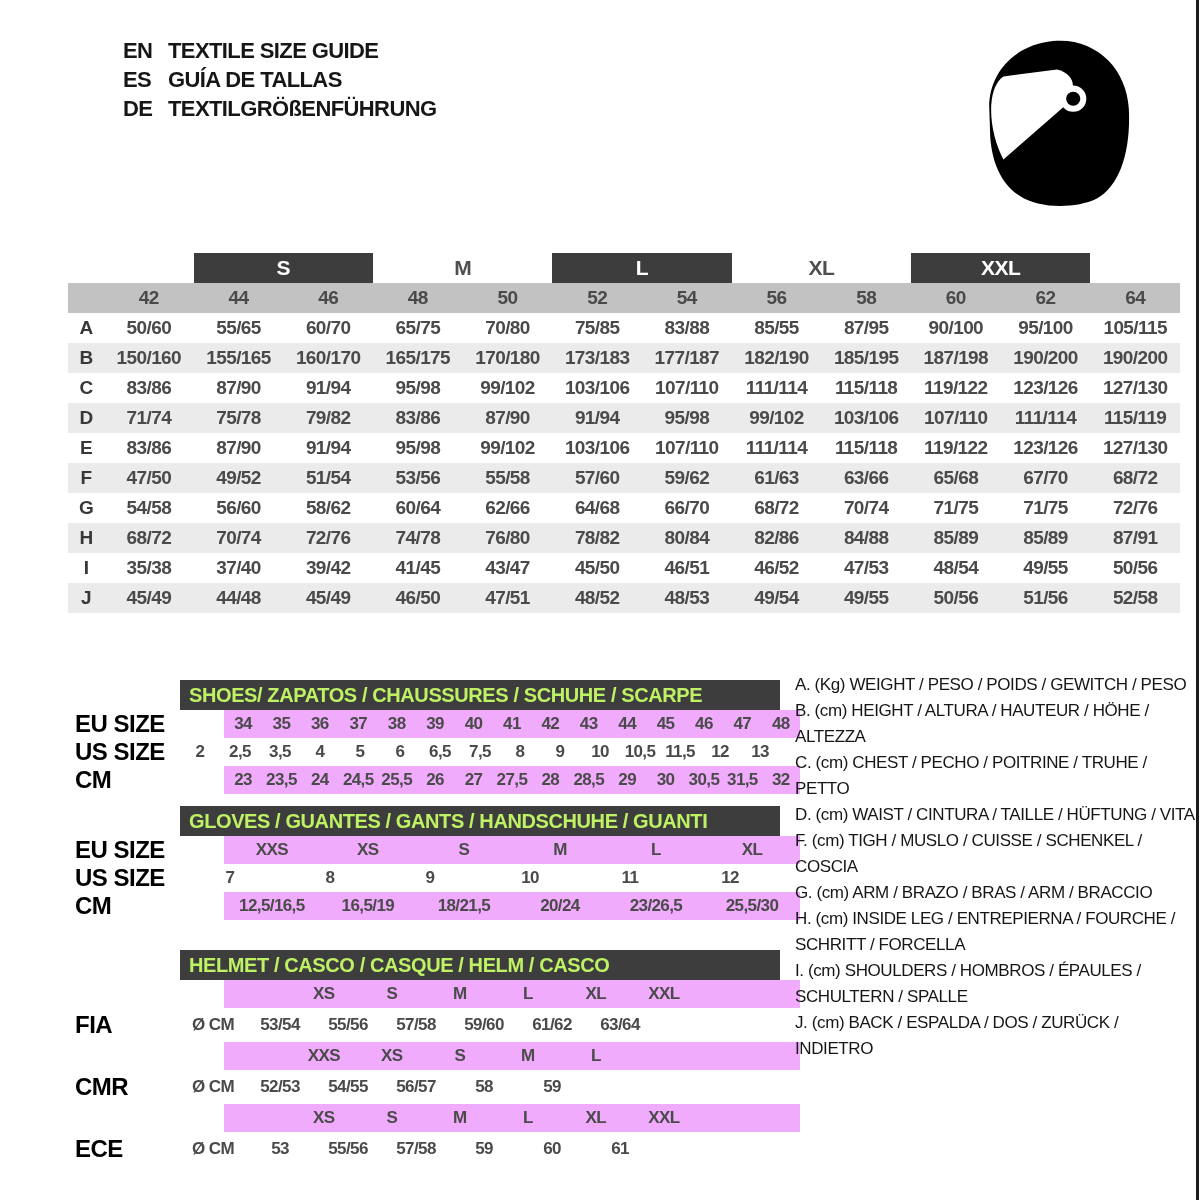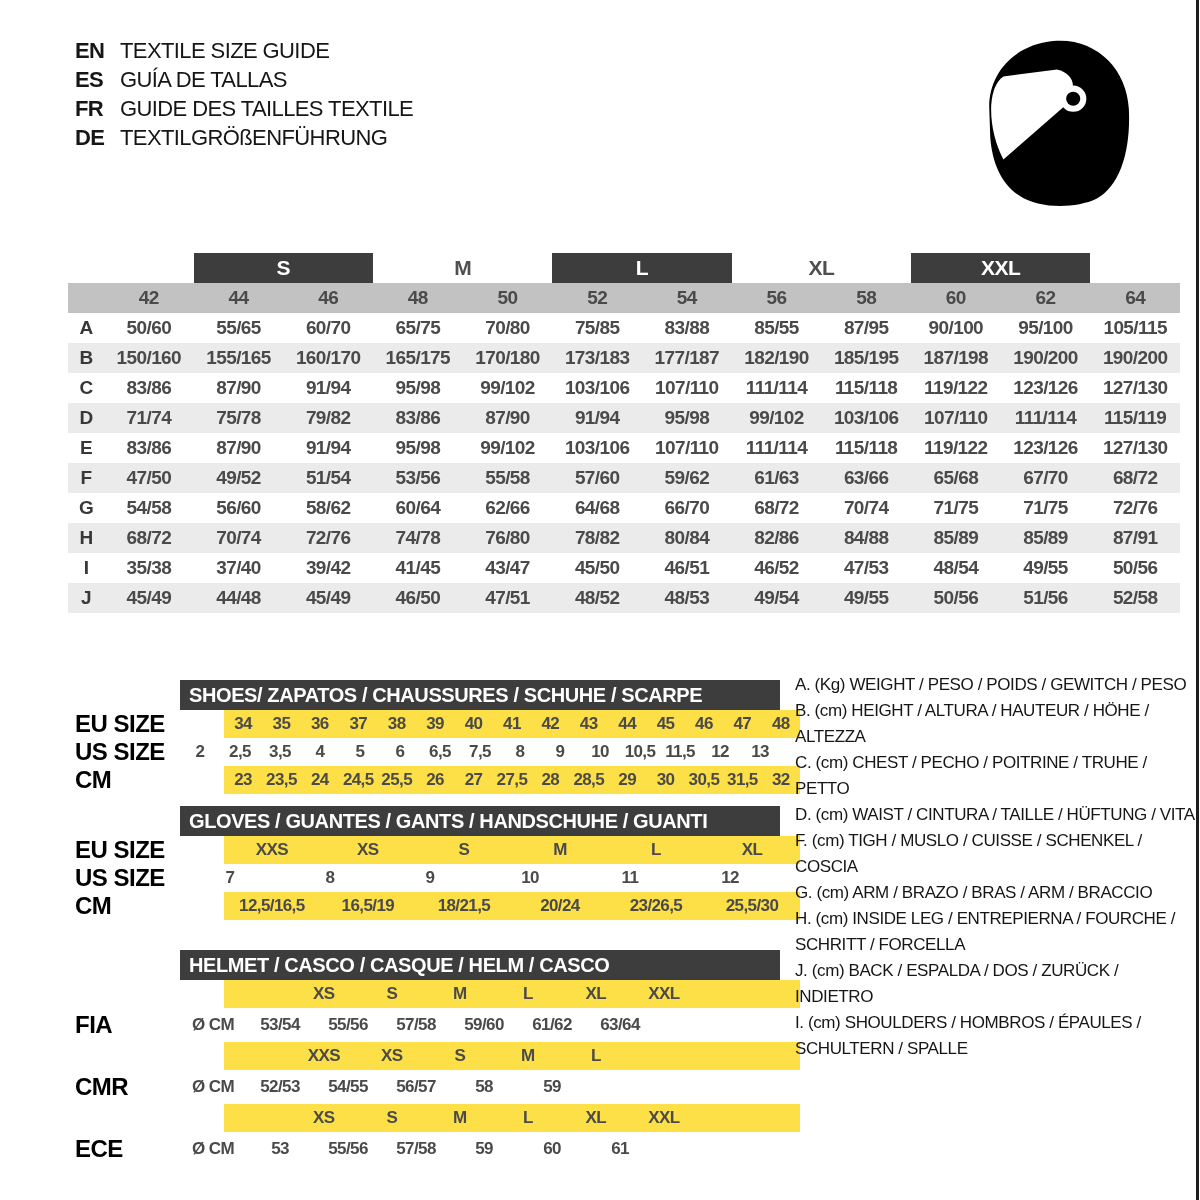--- a/index.html
+++ b/index.html
@@ -1,23 +1,23 @@
 <!DOCTYPE html>
 <html><head>
 <meta charset="utf-8">
 <style>
   html,body{margin:0;padding:0;background:#fff;}
   .page{position:relative;width:1200px;height:1200px;background:#ffffff;
         font-family:"Liberation Sans",sans-serif;color:#111;overflow:hidden;}
 
   
   .langs{position:absolute;left:75px;top:36px;}
-  .lang-row{display:flex;height:29px;align-items:center;}
+  .lang-row{display:flex;height:29px;align-items:center;margin-left:48px;}
   .lang-code{width:45px;font-weight:700;font-size:22px;letter-spacing:-0.6px;color:#161616;}
-  .lang-label{font-weight:400;font-size:22px;letter-spacing:-0.6px;color:#161616;white-space:nowrap;}
+  .lang-label{font-weight:700;font-size:22px;letter-spacing:-0.6px;color:#161616;white-space:nowrap;}
 
   
   .helmet-svg{position:absolute;left:976px;top:36px;width:160px;height:174px;}
 
   
   .tx-abs{position:absolute;left:68px;width:1112px;}
   .tx-grid{display:grid;grid-template-columns:36px repeat(12,1fr);}
   #size-header{top:253px;height:30px;}
   .size-box,.size-plain{display:flex;align-items:center;justify-content:center;
         font-weight:700;font-size:21px;letter-spacing:-0.5px;}
@@ -31,29 +31,29 @@
         font-size:19px;color:#4a4a4a;letter-spacing:-0.6px;white-space:nowrap;}
   .tx-rowlabel{color:#383838;}
 
   
   .section{position:absolute;left:60px;width:740px;}
   #shoes-section{top:680px;}
   #gloves-section{top:806px;}
   #helmet-section{top:950px;}
   .sec-title-row{display:flex;}
   .sec-title-spacer{width:120px;}
-  .sec-title{width:600px;height:30px;background:#3d3d3d;color:#ffffff;font-weight:700;
+  .sec-title{width:600px;height:30px;background:#3d3d3d;color:#bef264;font-weight:700;
         font-size:20px;display:flex;align-items:center;padding-left:9px;
         box-sizing:border-box;letter-spacing:-0.4px;white-space:nowrap;}
   .sec-row{display:flex;height:28px;}
   .sec-row.tall{height:34px;}
   .sec-label{width:120px;display:flex;align-items:center;padding-left:15px;
         box-sizing:border-box;font-weight:700;font-size:24px;color:#000000;letter-spacing:-0.5px;}
   .sec-vals{width:600px;display:grid;height:100%;}
-  .sec-vals.shaded{background:#fde047;margin-left:48px;}
+  .sec-vals.shaded{background:#f0abfc;margin-left:48px;}
   .cols15{grid-template-columns:repeat(15,1fr);}
   .cols6{grid-template-columns:repeat(6,1fr);}
   .helmcols{grid-template-columns:66px repeat(6,68px) 1fr;}
   .sec-cell{display:flex;align-items:center;justify-content:center;font-weight:700;
         font-size:17px;color:#4a4a4a;letter-spacing:-0.6px;white-space:nowrap;}
 
   
   #legend{position:absolute;left:795px;top:672px;width:400px;}
   .legend-item{font-weight:400;font-size:17px;line-height:26px;color:#161616;
         letter-spacing:-0.4px;}
@@ -66,24 +66,20 @@
 <div class="page">
 
   <div class="langs">
       <div class="lang-row">
         <div class="lang-code">EN</div>
         <div class="lang-label">TEXTILE SIZE GUIDE</div>
       </div>
       <div class="lang-row">
         <div class="lang-code">ES</div>
         <div class="lang-label">GUÍA DE TALLAS</div>
-      </div>
-      <div class="lang-row">
-        <div class="lang-code">FR</div>
-        <div class="lang-label">GUIDE DES TAILLES TEXTILE</div>
       </div>
       <div class="lang-row">
         <div class="lang-code">DE</div>
         <div class="lang-label">TEXTILGRÖßENFÜHRUNG</div>
       </div>
     </div>
 
   <svg class="helmet-svg" viewBox="0 0 158 172" xmlns="http://www.w3.org/2000/svg">
     <path fill="#000" d="M76 5 C118 1 149 32 151 72 C153 112 143 148 119 161 C98 171 62 171 43 158 C25 146 16 126 14 100 L13 70 C13 36 38 9 76 5 Z"></path>
     <path fill="#fff" d="M15 68 C16 54 20 45 27 40 L80 33 C92 36 98 44 95 55 L89 68 L27 122 C19 107 14 87 15 68 Z"></path>
@@ -457,18 +453,18 @@
   </div>
 
   <div id="legend">
       <div class="legend-item"><span>A.</span> <span>(Kg)</span> <span>WEIGHT / PESO / POIDS / GEWITCH / PESO</span></div>
       <div class="legend-item"><span>B.</span> <span>(cm)</span> <span>HEIGHT / ALTURA / HAUTEUR / HÖHE / ALTEZZA</span></div>
       <div class="legend-item"><span>C.</span> <span>(cm)</span> <span>CHEST / PECHO / POITRINE / TRUHE / PETTO</span></div>
       <div class="legend-item"><span>D.</span> <span>(cm)</span> <span>WAIST / CINTURA / TAILLE / HÜFTUNG / VITA</span></div>
       <div class="legend-item"><span>F.</span> <span>(cm)</span> <span>TIGH / MUSLO / CUISSE / SCHENKEL / COSCIA</span></div>
       <div class="legend-item"><span>G.</span> <span>(cm)</span> <span>ARM  / BRAZO / BRAS / ARM / BRACCIO</span></div>
       <div class="legend-item"><span>H.</span> <span>(cm)</span> <span>INSIDE LEG / ENTREPIERNA / FOURCHE / SCHRITT / FORCELLA</span></div>
+      <div class="legend-item"><span>I.</span> <span>(cm)</span> <span>SHOULDERS / HOMBROS / ÉPAULES / SCHULTERN / SPALLE</span></div>
       <div class="legend-item"><span>J.</span> <span>(cm)</span> <span>BACK / ESPALDA / DOS / ZURÜCK / INDIETRO</span></div>
-      <div class="legend-item"><span>I.</span> <span>(cm)</span> <span>SHOULDERS / HOMBROS / ÉPAULES / SCHULTERN / SPALLE</span></div>
     </div>
 
   <div class="right-line"></div>
 </div>
 
 </body></html>

